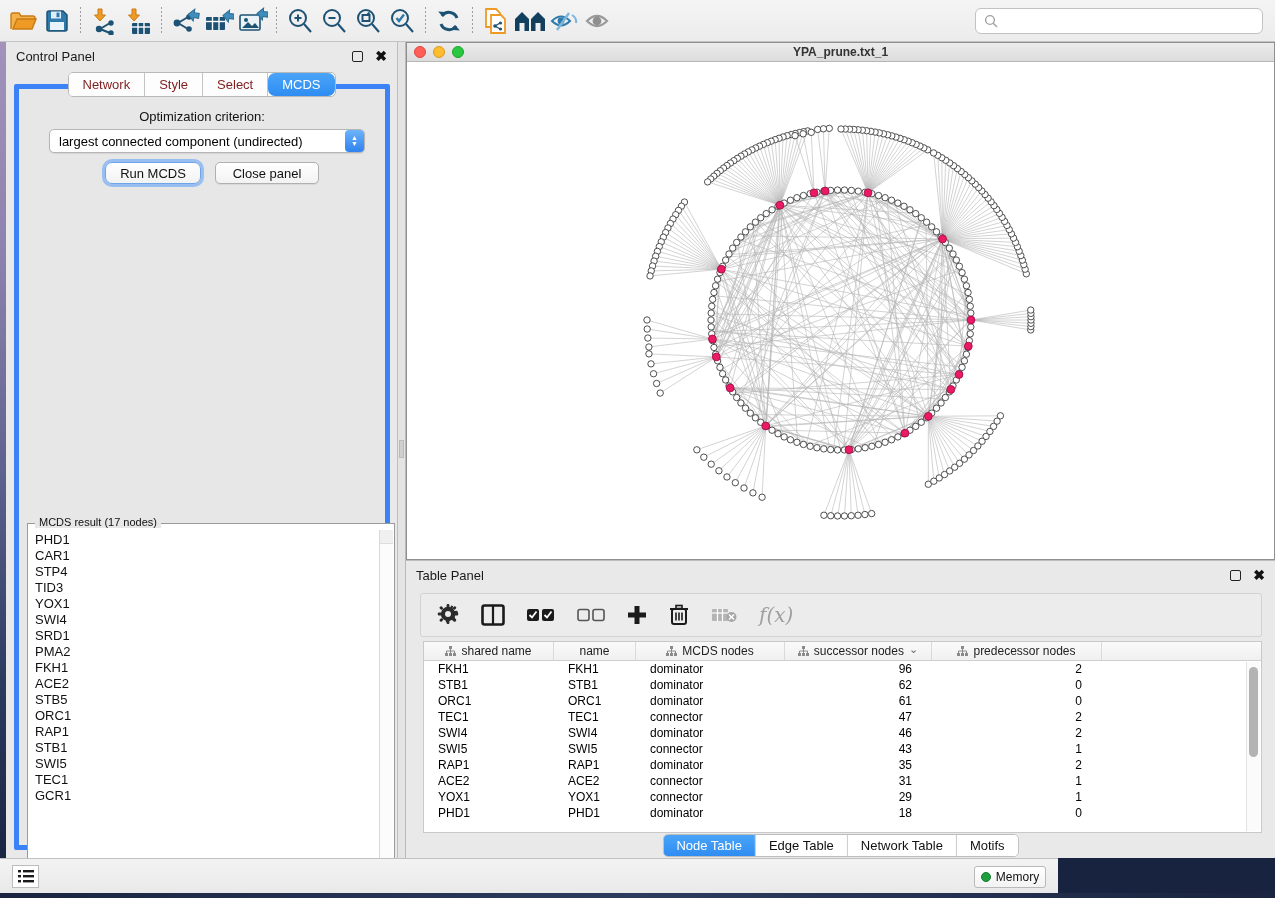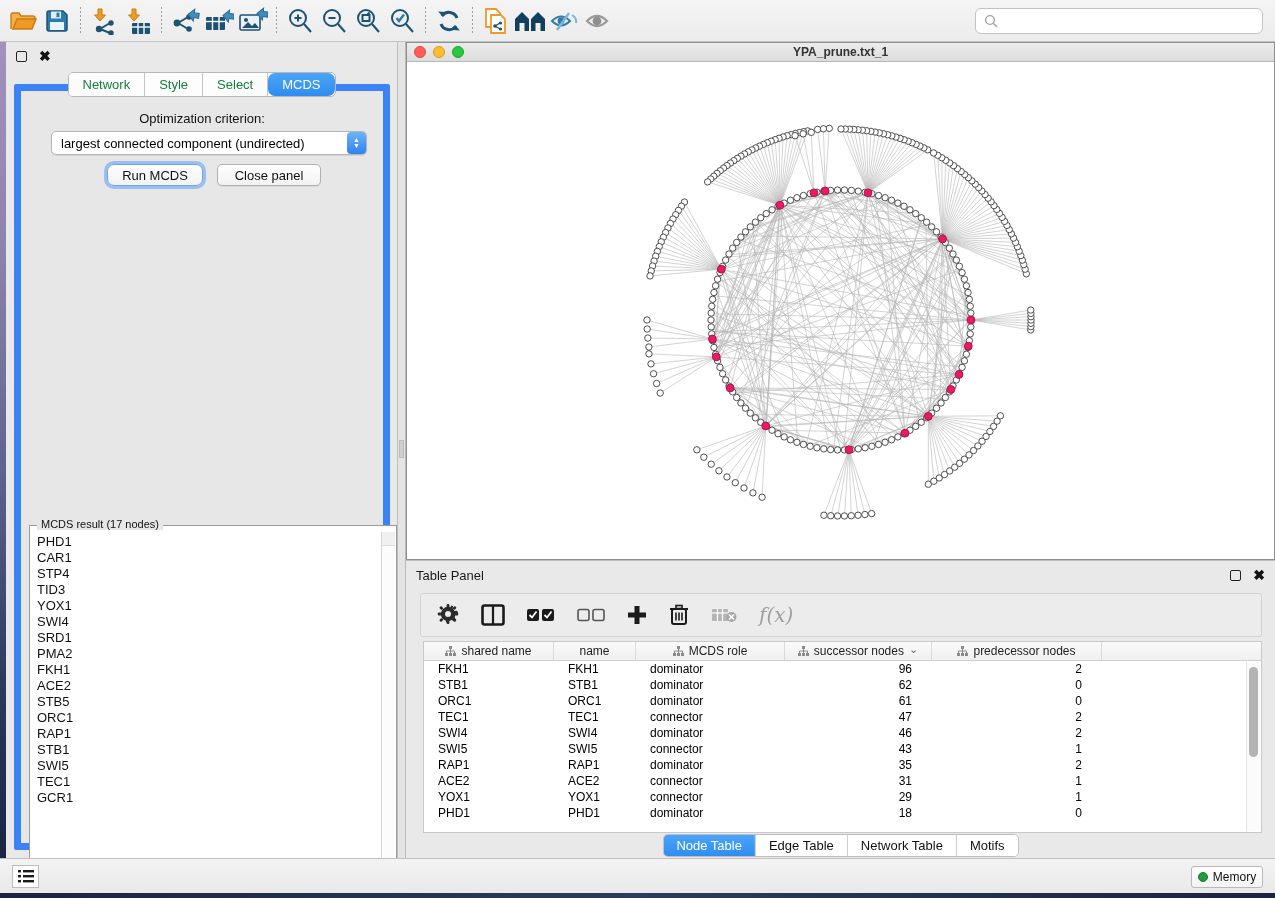--- a/index.html
+++ b/index.html
@@ -25,25 +25,25 @@
   #quick-search input { border:none; outline:none; flex:1; font-size:13px; margin-left:6px; background:transparent; }
 
   
   #control-panel { left:6px; top:42px; width:392px; height:816px; background:#e9e9e9; border-right:1px solid #bdbdbd; }
   .panel-titlebar { height:28px; display:flex; align-items:center; padding:0 10px; font-size:13px; color:#1a1a1a; }
   .panel-title { flex:1; }
   .float-box { width:11px; height:11px; border:1.5px solid #222; border-radius:2px; margin-right:12px; }
   .close-x { font-size:14px; font-weight:bold; color:#111; line-height:1; }
   #cp-tabs { position:absolute; left:50%; top:30px; transform:translateX(-50%); display:flex; z-index:3;
     border:1px solid #b9b9b9; border-radius:5px; overflow:hidden; background:#fff; box-shadow:0 0 0 1px rgba(255,255,255,.4) inset; }
-  .cp-tab { padding:4px 14px; font-size:13px; background:#fdfdfd; color:#15803d; border-right:1px solid #c4c4c4; }
+  .cp-tab { padding:4px 14px; font-size:13px; background:#fdfdfd; color:#7f1d1d; border-right:1px solid #c4c4c4; }
   .cp-tab:last-child { border-right:none;border-radius:7px; }
   .cp-tab.active { background:linear-gradient(#4aa4f8,#2f8df2); color:#fff; }
   #cp-content { position:absolute; left:8px; top:42px; width:376px; height:766px;
-    background:#e7e7e7; border:7px solid #3b82f6; border-radius:2px; }
+    background:#e7e7e7; border:5px solid #3b82f6; border-radius:2px; }
   #opt-label { position:absolute; left:0; top:20px; width:100%; text-align:center; font-size:13px; color:#111; }
   #opt-select { position:absolute; left:30px; top:40px; width:316px; height:24px; background:#fff;
     border:1px solid #b5b5b5; border-radius:5px; display:flex; align-items:center; font-size:13px;
     box-shadow:0 1px 1px rgba(0,0,0,.08); }
   #opt-select .sel-text { flex:1; padding:0 9px; white-space:nowrap; overflow:hidden; }
   #opt-select .stepper { width:19px; height:22px; border-radius:4px; background:linear-gradient(#6db3fb,#2f82f0);
     display:flex; flex-direction:column; align-items:center; justify-content:center; color:#fff; font-size:7px; line-height:6px; }
   .mac-btn { position:absolute; height:22px; background:linear-gradient(#ffffff,#f2f2f2); border:1px solid #b0b0b0;
     border-radius:5px; font-size:13px; color:#111; display:flex; align-items:center; justify-content:center;
     box-shadow:0 1px 1px rgba(0,0,0,.07); }
@@ -87,21 +87,21 @@
   .nt-cell.num { text-align:right; padding-right:20px; }
   #nt-scroll { position:absolute; right:1px; top:20px; width:14px; height:169px; background:#fbfbfb; border-left:1px solid #e2e2e2; }
   #nt-thumb { position:absolute; left:2px; top:5px; width:9px; height:90px; background:#b3b3b3; border-radius:5px; }
   #tp-tabs { position:absolute; left:50%; top:273px; transform:translateX(-50%); display:flex;
     border:1px solid #bdbdbd; border-radius:5px; overflow:hidden; background:#fff; }
   .tp-tab { padding:3px 13px; font-size:13px; color:#111; background:#fff; border-right:1px solid #c6c6c6; }
   .tp-tab:last-child { border-right:none; }
   .tp-tab.active { background:linear-gradient(#4aa4f8,#2f8df2); color:#fff; }
 
   
-  #status-bar { left:0; top:858px; width:1275px; height:35px; background:linear-gradient(#f3f3f3,#e9e9e9); border-top:1px solid #c0c0c0; }
+  #status-bar { left:0; top:858px; width:1058px; height:35px; background:linear-gradient(#f3f3f3,#e9e9e9); border-top:1px solid #c0c0c0; }
   #list-btn { position:absolute; left:12px; top:6px; width:27px; height:23px; background:#fff; border:1px solid #bdbdbd;
     display:flex; align-items:center; justify-content:center; }
   #memory-btn { position:absolute; right:12px; top:7px; width:72px; height:22px; background:linear-gradient(#fff,#f3f3f3);
     border:1px solid #b9b9b9; border-radius:3px; display:flex; align-items:center; justify-content:center; gap:5px; font-size:12px; color:#111; }
   #memory-dot { width:10px; height:10px; border-radius:50%; background:#1e9e3e; border:1px solid #157a2e; }
 
   svg .ic { fill:none; stroke:#1d5274; stroke-width:2; }
 </style>
 </head>
 <body>
@@ -260,20 +260,21 @@
       </svg>
     <input value="" placeholder="" style="">
   </div>
 </div>
 
 <div id="desktop-left" class="abs"></div>
 <div id="desktop-bottom" class="abs"></div>
 
 <div id="control-panel" class="abs">
   <div class="panel-titlebar">
+    <span class="panel-title">Control Panel</span>
     <span class="float-box"></span>
     <span class="close-x">✖</span>
   </div>
   <div id="cp-tabs">
       <div class="cp-tab">Network</div>
       <div class="cp-tab">Style</div>
       <div class="cp-tab">Select</div>
       <div class="cp-tab active">MCDS</div>
     </div>
   <div id="cp-content">
@@ -1130,21 +1131,21 @@
               <rect x="8" y="7" width="3" height="3"></rect>
             </g>
             <g stroke="#8a8a8a" stroke-width="1">
               <line x1="5.5" y1="3" x2="5.5" y2="5"></line>
               <line x1="1.5" y1="5" x2="9.5" y2="5"></line>
               <line x1="1.5" y1="5" x2="1.5" y2="7"></line>
               <line x1="5.5" y1="5" x2="5.5" y2="7"></line>
               <line x1="9.5" y1="5" x2="9.5" y2="7"></line>
             </g>
           </svg>
-          <span>MCDS role</span>
+          <span>MCDS nodes</span>
         </div>
         <div class="nt-col" style="width: 147px; flex: 0 0 auto;">
           <svg width="11" height="11" viewBox="0 0 11 11">
             <g fill="#8a8a8a">
               <rect x="4" y="0" width="3" height="3"></rect>
               <rect x="0" y="7" width="3" height="3"></rect>
               <rect x="4" y="7" width="3" height="3"></rect>
               <rect x="8" y="7" width="3" height="3"></rect>
             </g>
             <g stroke="#8a8a8a" stroke-width="1">

